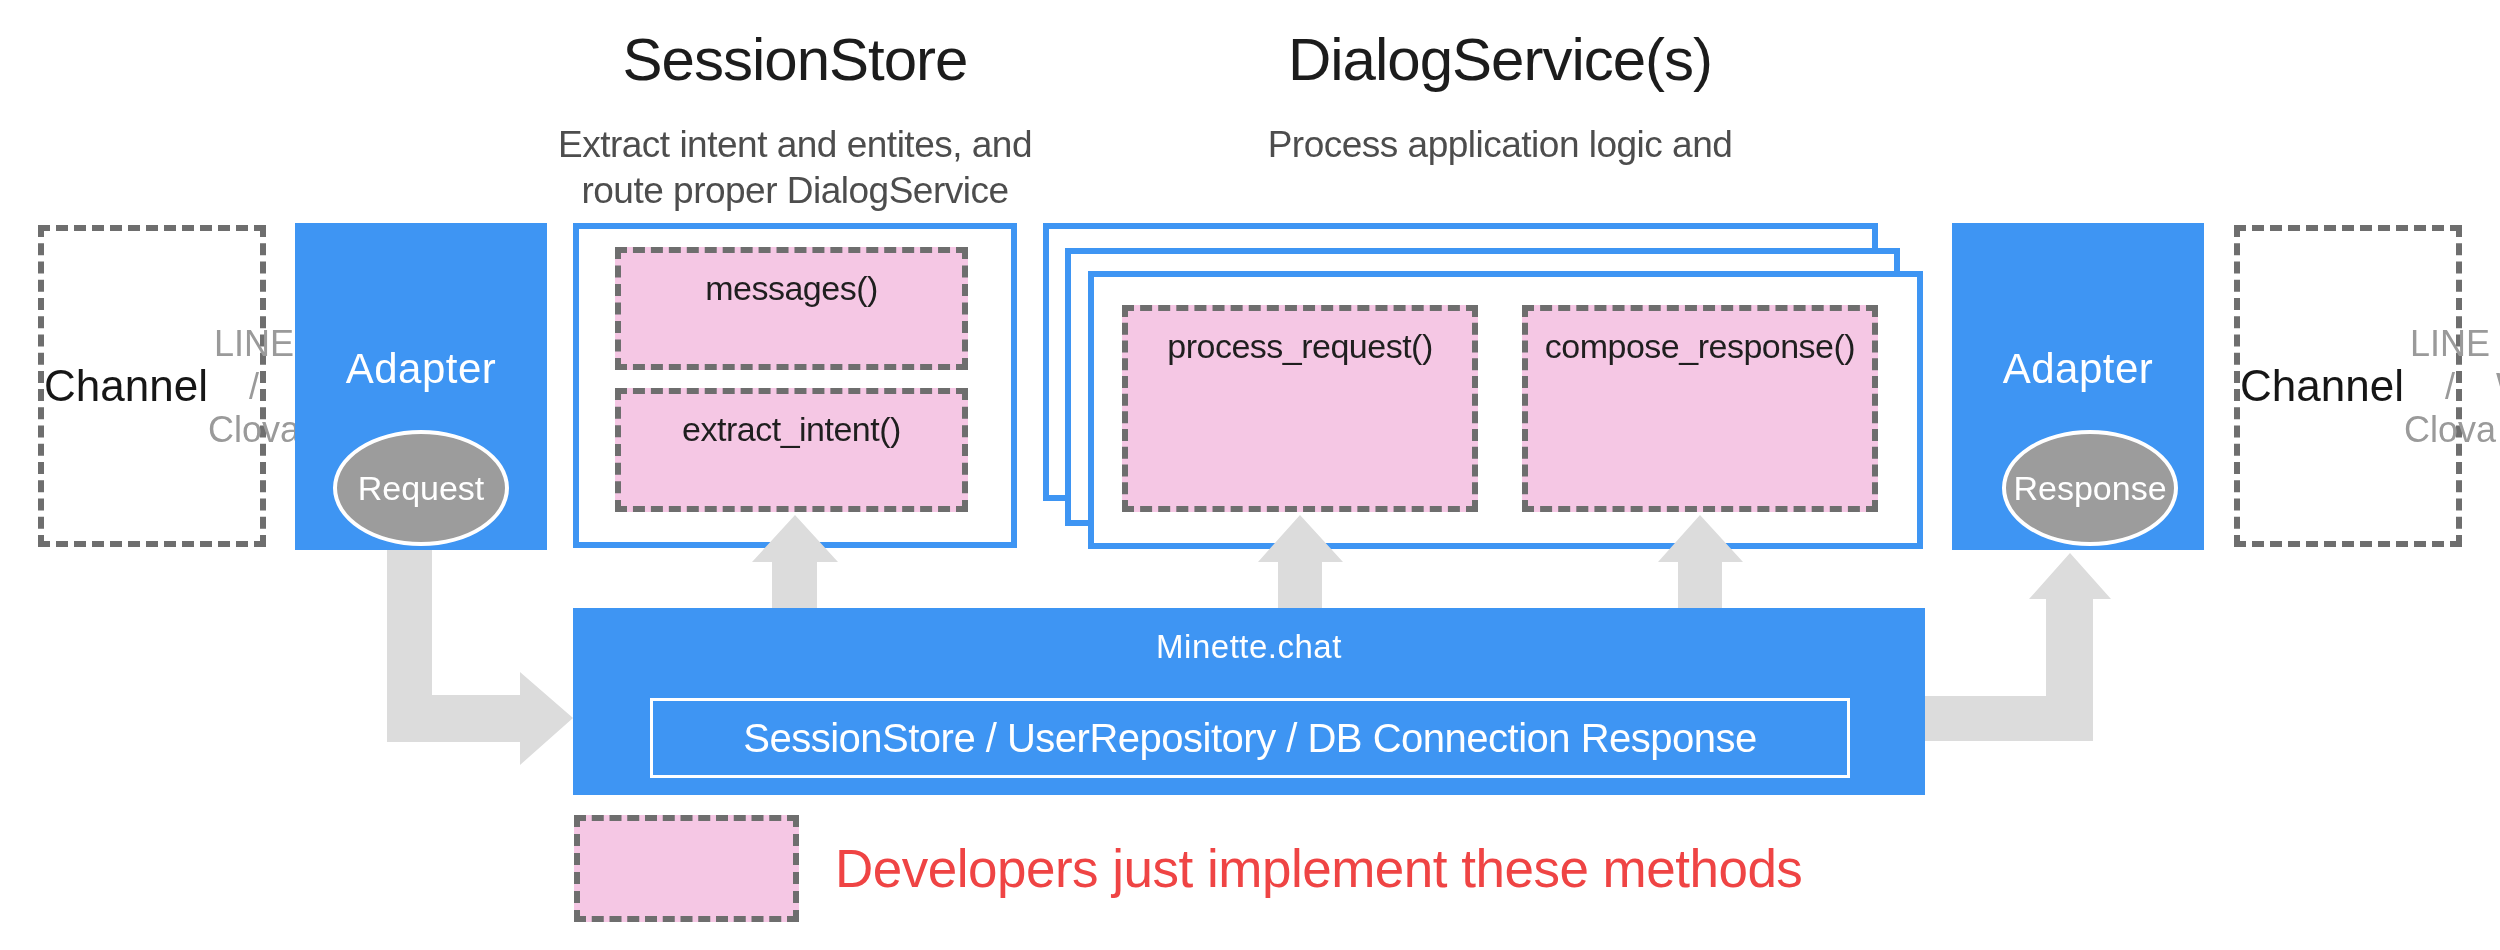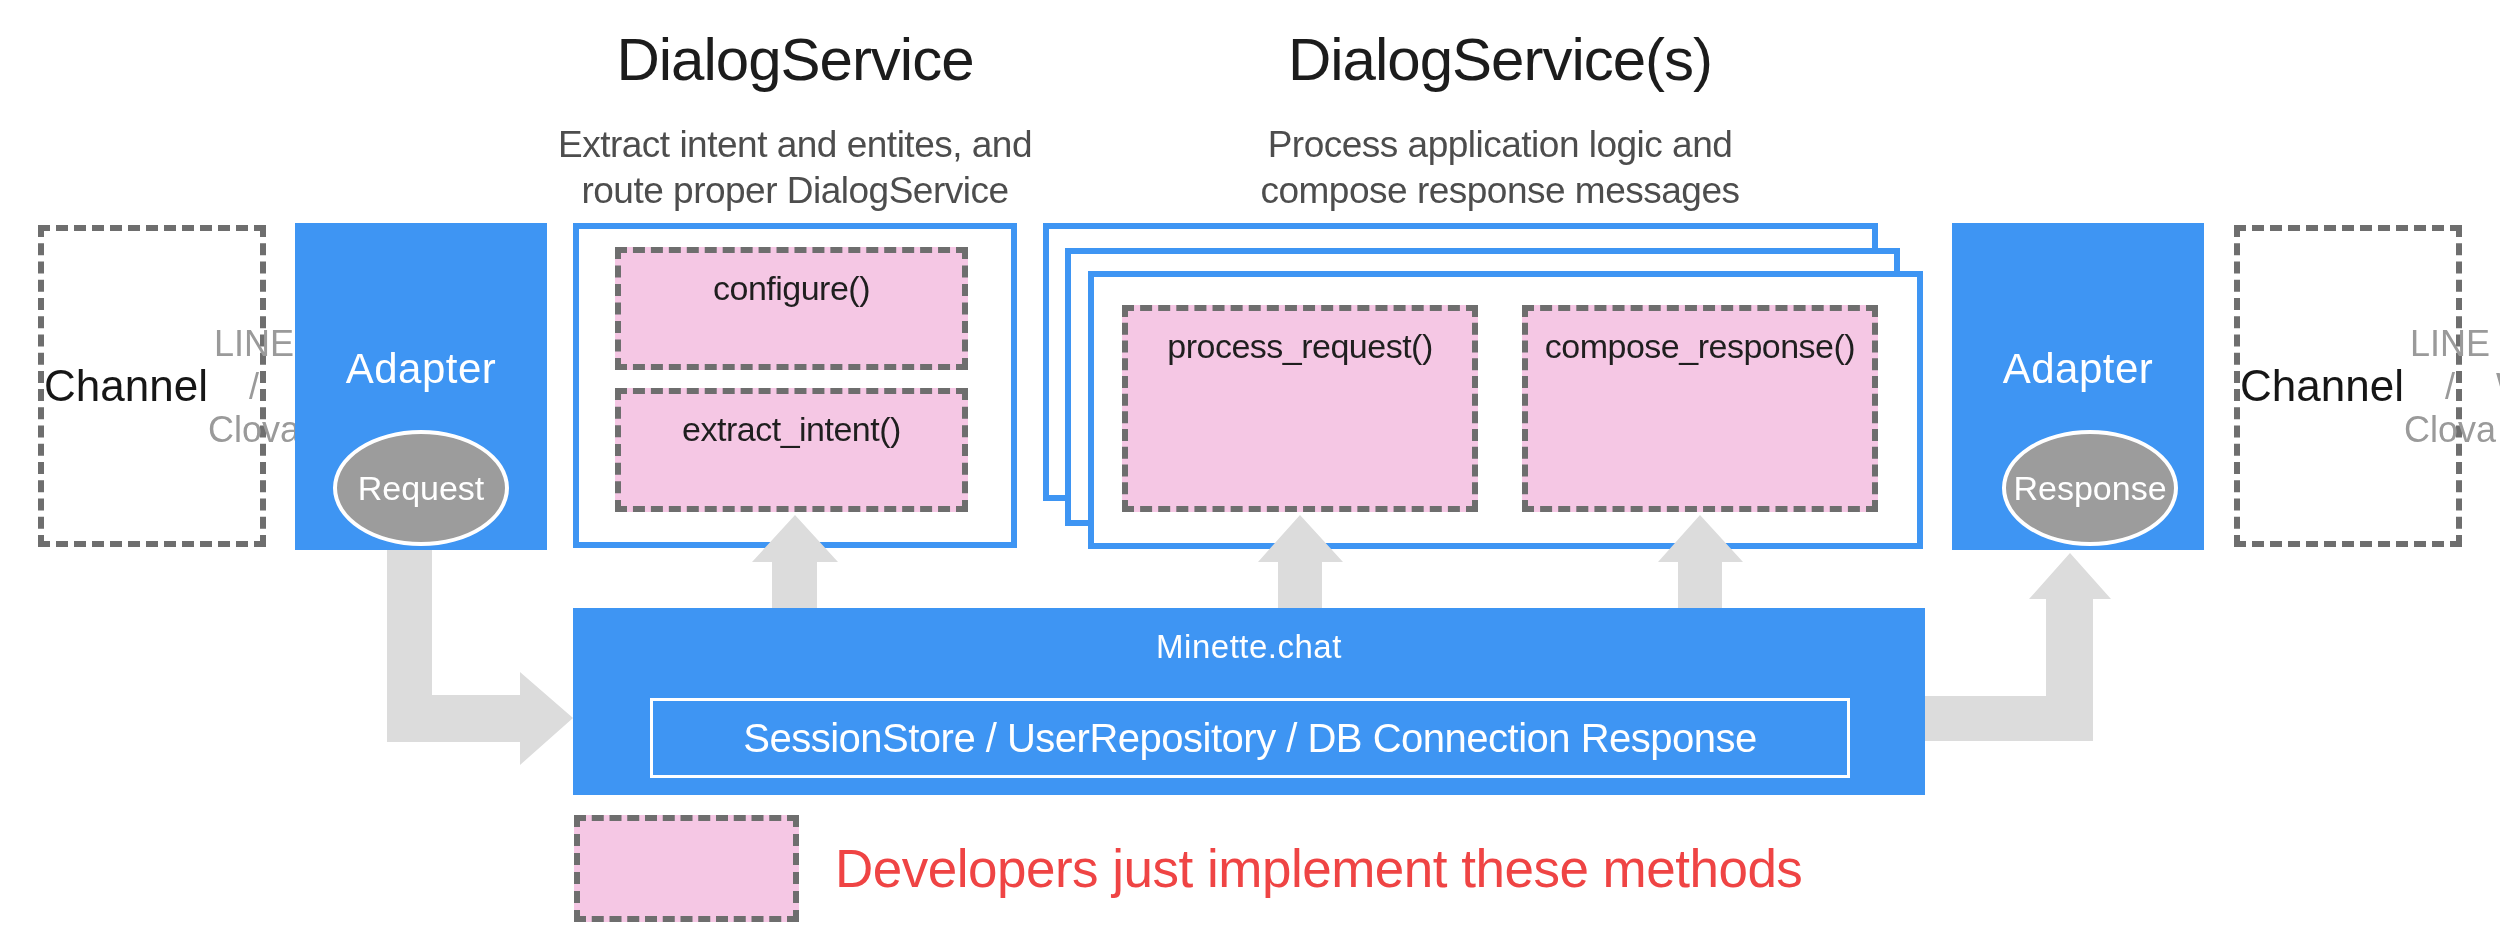--- a/index.html
+++ b/index.html
@@ -71,48 +71,47 @@
   }
 
   .arrow-layer{position:absolute;left:0;top:0;width:2500px;height:950px;z-index:3;pointer-events:none;}
   .arrow-layer polygon{fill:var(--c-arrow);}
 </style>
 </head>
 <body>
 
 <div class="canvas">
 
-  <div class="abs sec-title" style="left:495px;top:25px;width:600px;">DialogService</div>
+  <div class="abs sec-title" style="left:495px;top:25px;width:600px;">SessionStore</div>
   <div class="abs sec-sub" style="left:495px;top:122px;width:600px;">
     <div>Extract intent and entites, and</div>
     <div>route proper DialogService</div>
   </div>
 
   <div class="abs sec-title" style="left:1200px;top:25px;width:600px;">DialogService(s)</div>
   <div class="abs sec-sub" style="left:1200px;top:122px;width:600px;">
     <div>Process application logic and</div>
-    <div>compose response messages</div>
   </div>
 
   <div class="abs channel-box" style="left:38px;top:225px;width:228px;height:322px;">
     <div class="channel-title">Channel</div>
     <div class="channel-sub">LINE / Clova</div>
     <div class="channel-sub">/ Web etc</div>
   </div>
 
   <div class="abs adapter-box" style="left:295px;top:223px;width:252px;height:327px;">
     <span class="adapter-label">Adapter</span>
     <div class="badge-ellipse" style="left:38px;top:207px;">
       <span>Request</span>
     </div>
   </div>
 
   <div class="abs frame-box" style="left:573px;top:223px;width:444px;height:325px;"></div>
   <div class="abs method-box" style="left:615px;top:247px;width:353px;height:123px;">
-    <span>configure()</span>
+    <span>messages()</span>
   </div>
   <div class="abs method-box" style="left:615px;top:388px;width:353px;height:124px;">
     <span>extract_intent()</span>
   </div>
 
   <div class="abs frame-box" style="left:1043px;top:223px;width:835px;height:278px;"></div>
   <div class="abs frame-box" style="left:1065px;top:248px;width:835px;height:278px;"></div>
   <div class="abs frame-box" style="left:1088px;top:271px;width:835px;height:278px;"></div>
   <div class="abs method-box" style="left:1122px;top:305px;width:356px;height:207px;">
     <span>process_request()</span>

